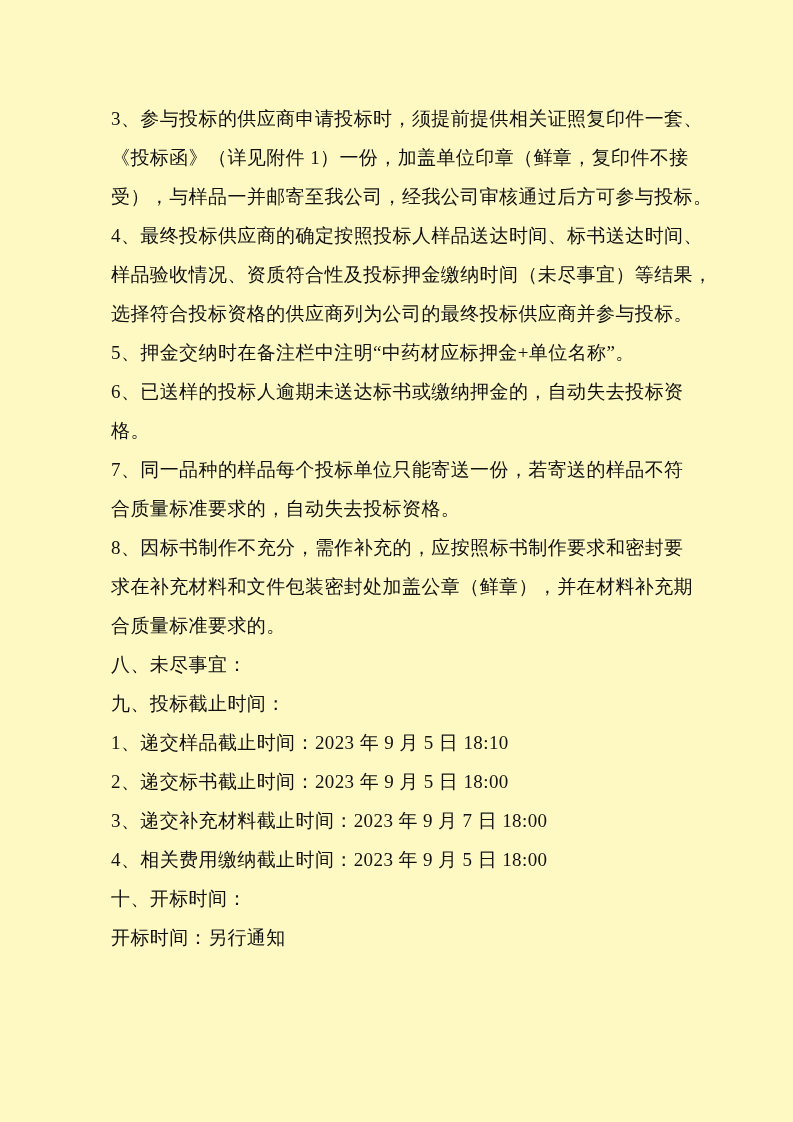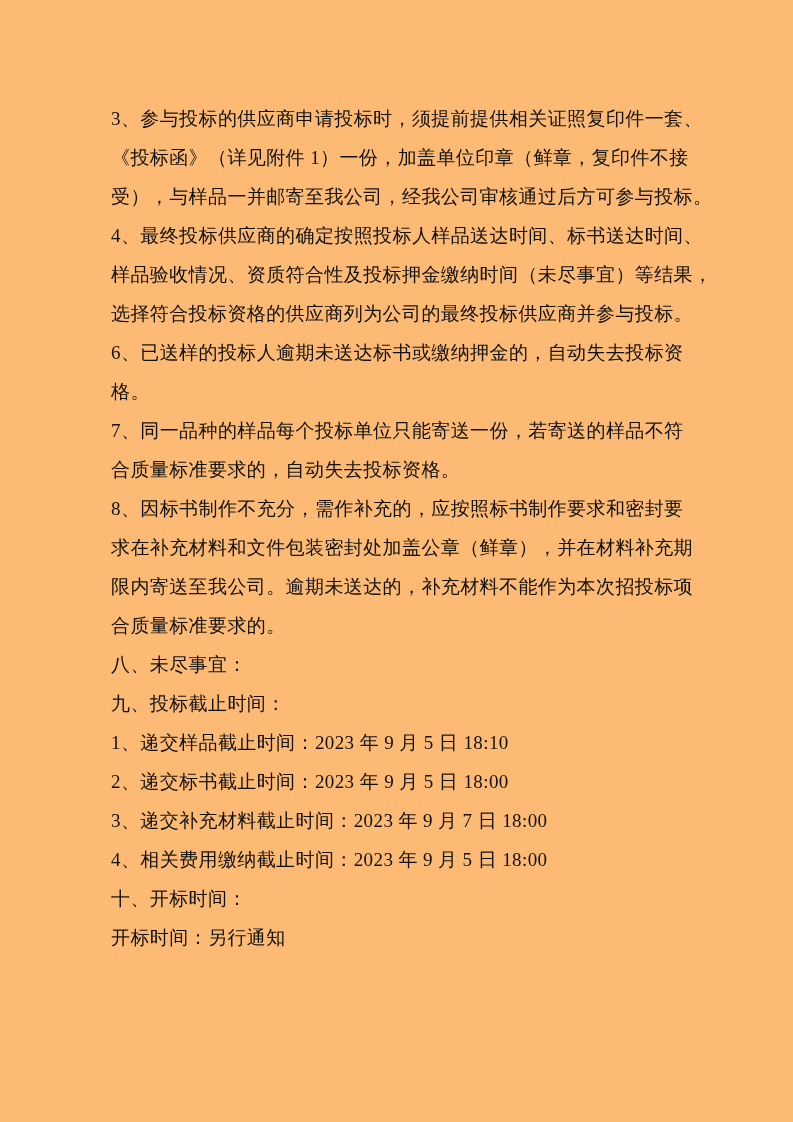--- a/index.html
+++ b/index.html
@@ -4,21 +4,21 @@
 <style>
   html, body {
     margin: 0;
     padding: 0;
     background: #ffffff;
   }
   .page {
     position: relative;
     width: 793px;
     height: 1122px;
-    background: #fdba74;
+    background: #fef9c3;
     box-sizing: border-box;
     padding: 99px 100px 0 111px;
     overflow: hidden;
     font-family: "Liberation Serif", "DejaVu Serif", serif;
     color: #111111;
   }
   .doc-body {
     width: 100%;
   }
   .doc-line {
@@ -37,27 +37,27 @@
 <body>
 
 <div class="page">
   <div class="doc-body" id="doc-body">
       <div class="doc-line">3、参与投标的供应商申请投标时，须提前提供相关证照复印件一套、</div>
       <div class="doc-line">《投标函》（详见附件 1）一份，加盖单位印章（鲜章，复印件不接</div>
       <div class="doc-line">受），与样品一并邮寄至我公司，经我公司审核通过后方可参与投标。</div>
       <div class="doc-line">4、最终投标供应商的确定按照投标人样品送达时间、标书送达时间、</div>
       <div class="doc-line">样品验收情况、资质符合性及投标押金缴纳时间（未尽事宜）等结果，</div>
       <div class="doc-line">选择符合投标资格的供应商列为公司的最终投标供应商并参与投标。</div>
+      <div class="doc-line">5、押金交纳时在备注栏中注明“中药材应标押金+单位名称”。</div>
       <div class="doc-line">6、已送样的投标人逾期未送达标书或缴纳押金的，自动失去投标资</div>
       <div class="doc-line">格。</div>
       <div class="doc-line">7、同一品种的样品每个投标单位只能寄送一份，若寄送的样品不符</div>
       <div class="doc-line">合质量标准要求的，自动失去投标资格。</div>
       <div class="doc-line">8、因标书制作不充分，需作补充的，应按照标书制作要求和密封要</div>
       <div class="doc-line">求在补充材料和文件包装密封处加盖公章（鲜章），并在材料补充期</div>
-      <div class="doc-line">限内寄送至我公司。逾期未送达的，补充材料不能作为本次招投标项</div>
       <div class="doc-line">合质量标准要求的。</div>
       <div class="doc-line">八、未尽事宜：</div>
       <div class="doc-line">九、投标截止时间：</div>
       <div class="doc-line">1、递交样品截止时间：2023 年 9 月 5 日 18:10</div>
       <div class="doc-line">2、递交标书截止时间：2023 年 9 月 5 日 18:00</div>
       <div class="doc-line">3、递交补充材料截止时间：2023 年 9 月 7 日 18:00</div>
       <div class="doc-line">4、相关费用缴纳截止时间：2023 年 9 月 5 日 18:00</div>
       <div class="doc-line">十、开标时间：</div>
       <div class="doc-line">开标时间：另行通知</div>
     </div>

